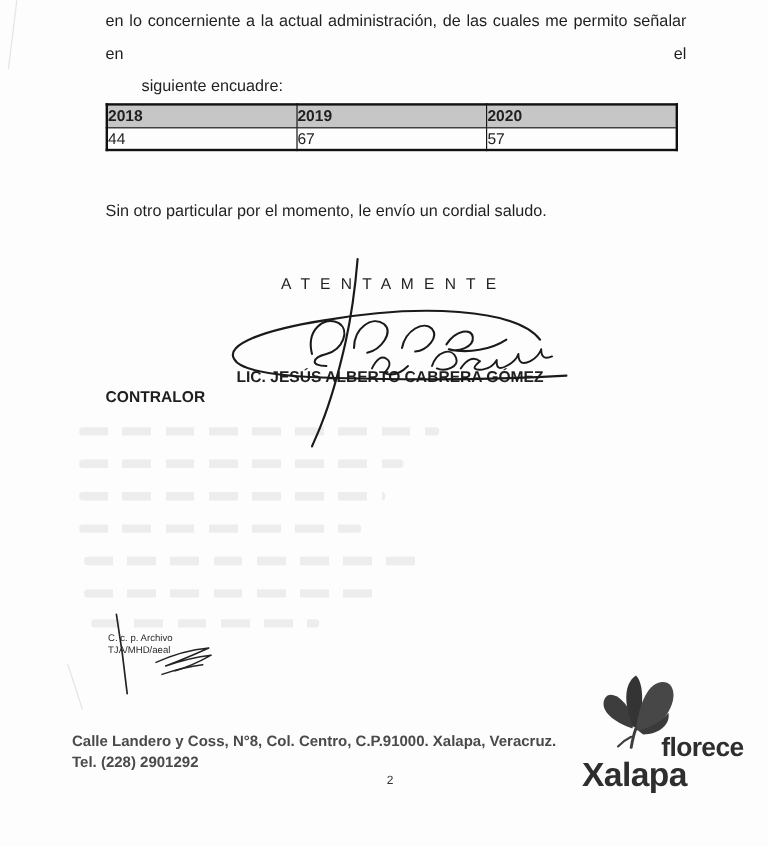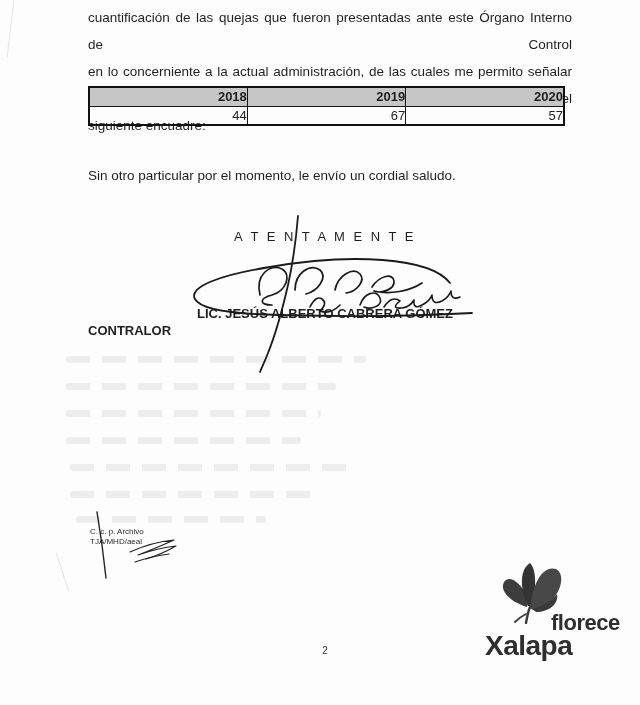--- a/index.html
+++ b/index.html
@@ -10,27 +10,27 @@
     background: #fdfdfd;
     font-family: "Liberation Sans", sans-serif;
     color: #1f1f1f;
     overflow: hidden;
   }
 
   
   .paragraph { position: absolute; left: 88px; top: 4px; width: 484px;
     font-size: 13.5px; line-height: 27px; }
   .para-line { text-align: justify; text-align-last: justify; white-space: normal; }
-  .para-line.last { text-align-last: left; }
+  .para-line.last { text-align-last: left; margin-left: 30px; }
 
   
   .quejas-table { position: absolute; left: 88px; top: 86px; width: 477px;
     border-collapse: collapse; table-layout: fixed; }
   .quejas-table th, .quejas-table td {
-    border: 1.5px solid #161616; text-align: right;
+    border: 1.5px solid #161616; text-align: left;
     font-size: 13px; height: 19px; padding: 0; }
   .quejas-table th { background: #c6c6c6; font-weight: bold; }
   .quejas-table { border: 2px solid #111; }
 
   
   .closing { position: absolute; left: 88px; top: 168px; font-size: 13.5px; }
 
   
   .salutation { position: absolute; left: 88px; top: 229px; width: 474px;
     text-align: center; font-weight: normal; font-size: 13px; letter-spacing: 2.5px; }
@@ -75,21 +75,20 @@
 
   <div class="artifact" style="left:66px; top:356px; width:300px;"></div>
   <div class="artifact" style="left:66px; top:383px; width:270px;"></div>
   <div class="artifact" style="left:66px; top:410px; width:255px;"></div>
   <div class="artifact" style="left:66px; top:437px; width:235px;"></div>
   <div class="artifact" style="left:70px; top:464px; width:280px;"></div>
   <div class="artifact" style="left:70px; top:491px; width:250px;"></div>
   <div class="artifact" style="left:76px; top:516px; width:190px;"></div>
 
   <div class="paragraph">
-    <div class="para-line">cuantificación de las quejas que fueron presentadas ante este Órgano Interno de Control</div>
     <div class="para-line">en lo concerniente a la actual administración, de las cuales me permito señalar en el</div>
     <div class="para-line last">siguiente encuadre:</div>
   </div>
 
   <table class="quejas-table">
     <tbody>
         <tr>
       <th>2018</th>
       <th>2019</th>
       <th>2020</th>
@@ -128,20 +127,24 @@
     <div>C. c. p. Archivo</div>
     <div>TJA/MHD/aeal</div>
   </div>
 
   <svg class="cc-scribble-svg" width="110" height="75" viewBox="0 0 110 75" fill="none" stroke="#222" stroke-linecap="round" stroke-linejoin="round">
     <path d="M12,4 C15,22 18,42 21,70" stroke-width="1.4"></path>
     <path d="M45,44 q22,-10 44,-12 q-20,9 -36,15 q20,-7 38,-9 q-16,9 -30,13" stroke-width="1.2"></path>
     <path d="M50,54 q18,-6 34,-8" stroke-width="1.2"></path>
   </svg>
 
+  <div class="footer-address">
+    <div>Calle Landero y Coss, N°8, Col. Centro, C.P.91000. Xalapa, Veracruz.</div>
+    <div>Tel. (228) 2901292</div>
+  </div>
 
   <div class="page-number">2</div>
 
   <div class="logo">
     <svg class="logo-flower" width="80" height="66" viewBox="0 0 80 66">
       <g fill="#3d3d3d">
 
         <path d="M37,49 C22,44 9,34 14,24 C19,16 31,25 36,37 C38,42 38,46 37,49 Z"></path>
 
         <path d="M38,48 C30,31 29,12 40,5 C47,12 46,32 42,48 Z" fill="#343434"></path>

